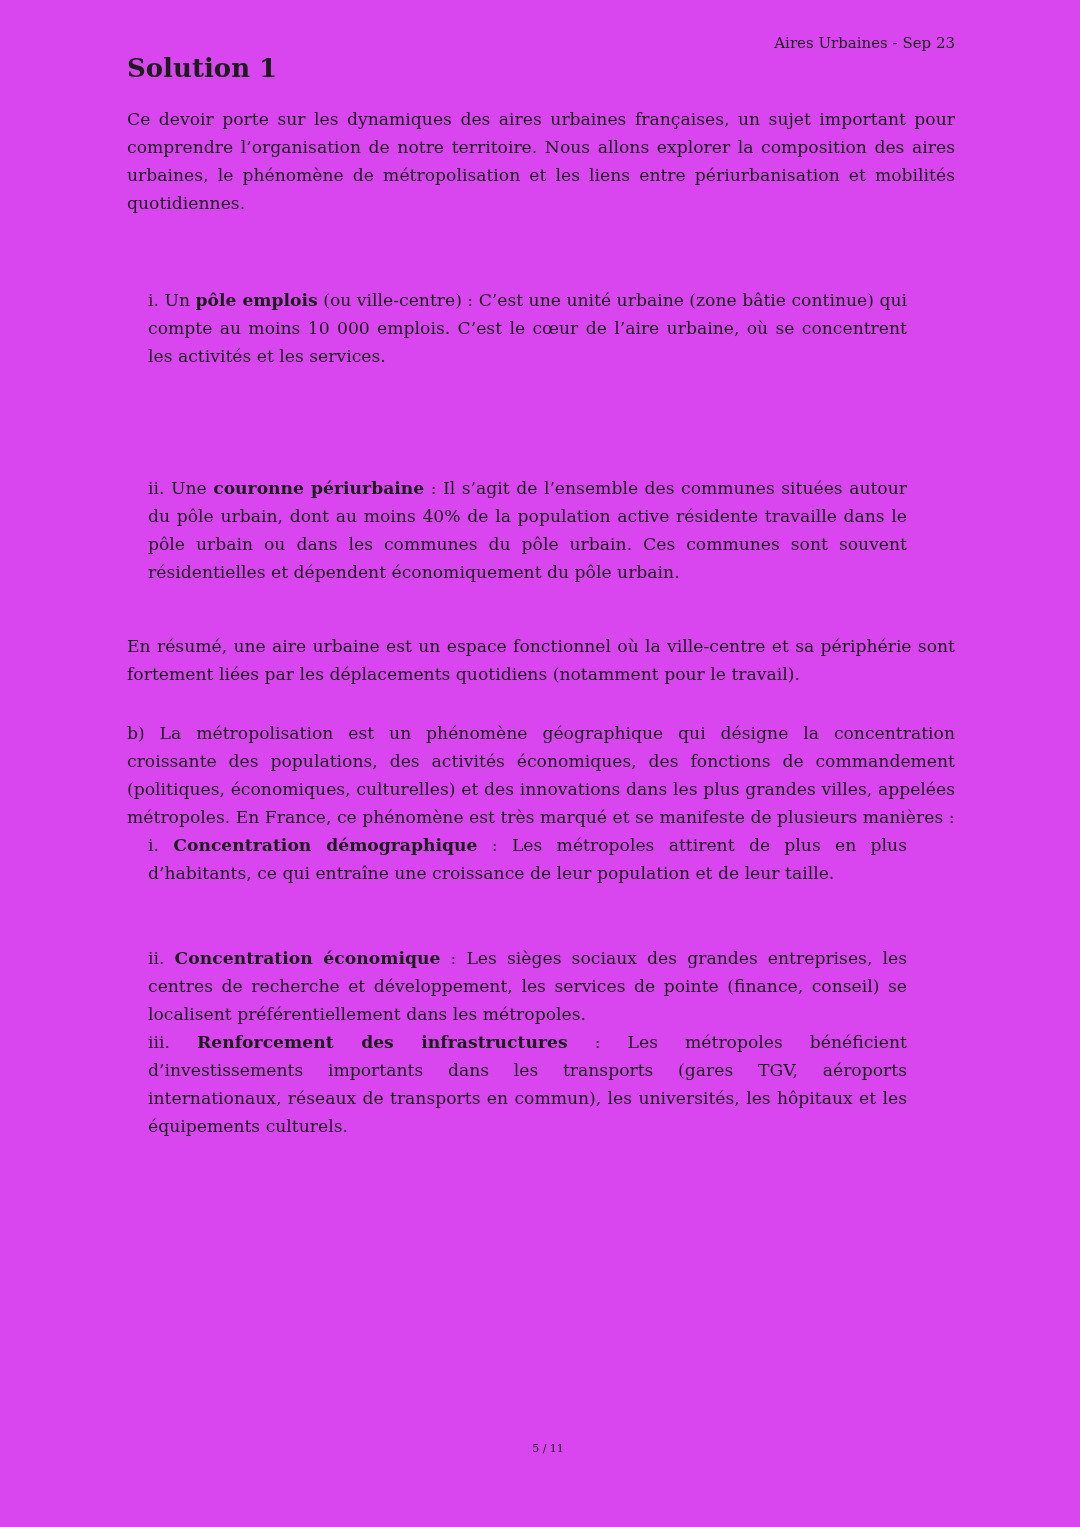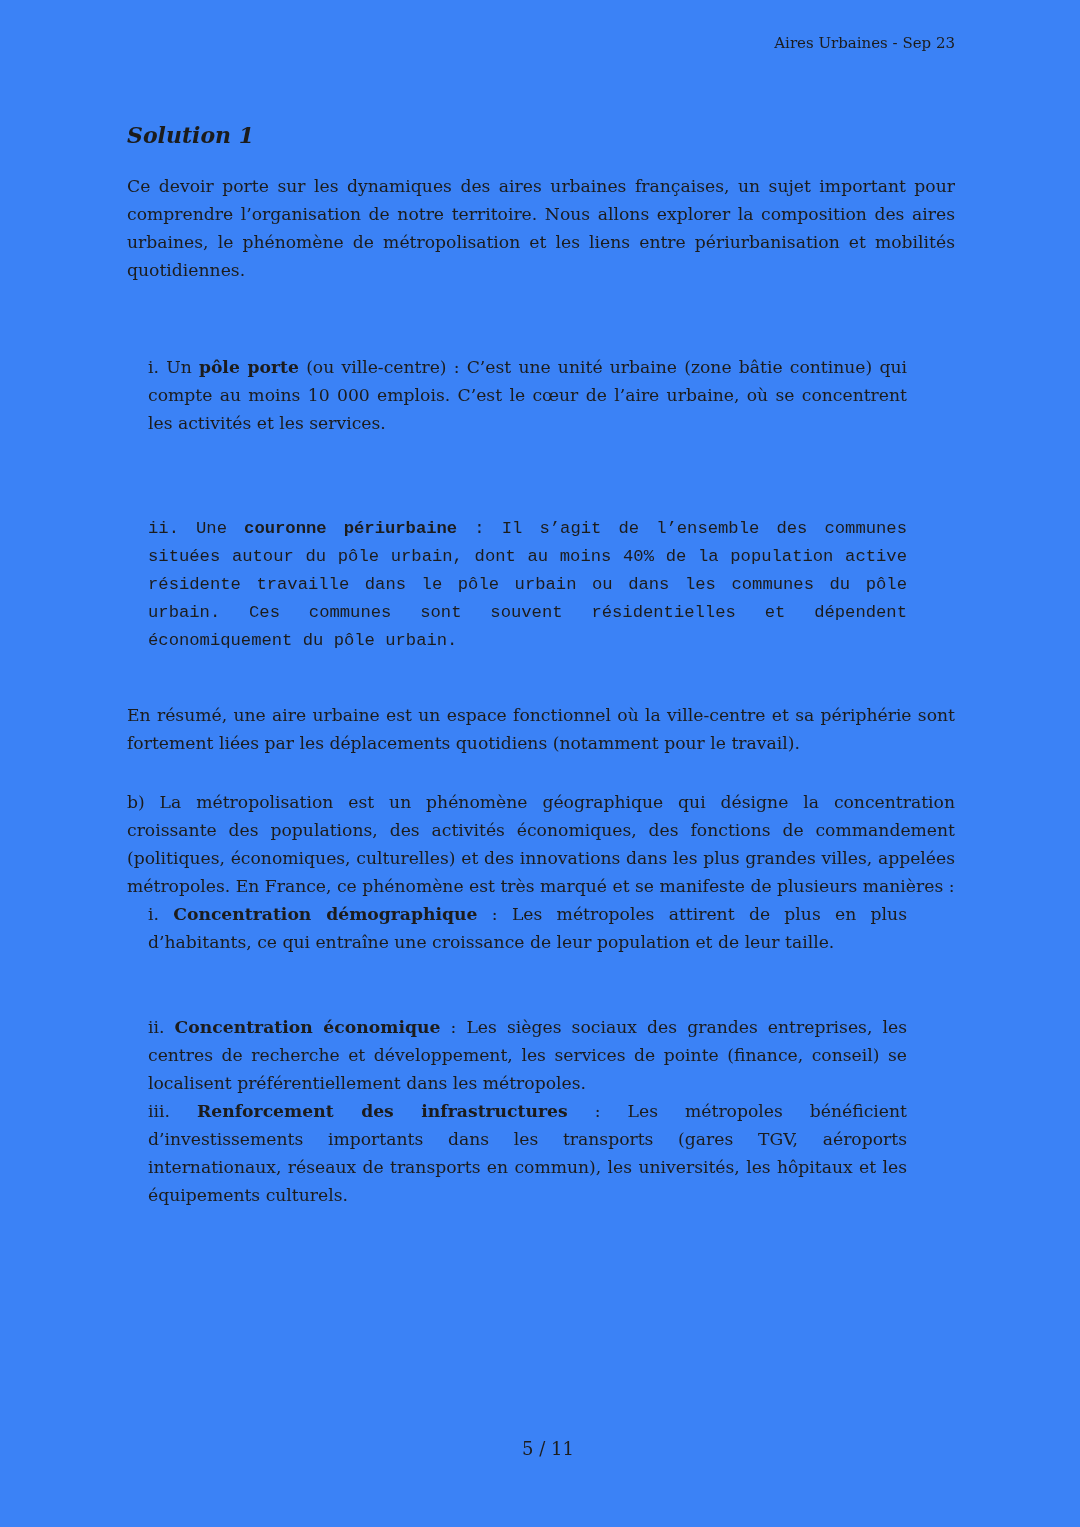--- a/index.html
+++ b/index.html
@@ -7,81 +7,79 @@
   body {
     width: 1080px;
     min-height: 1527px;
     font-family: "DejaVu Serif", "Liberation Serif", serif;
     color: #1c1c1c;
   }
   .page {
     position: relative;
     width: 1080px;
     min-height: 1527px;
-    background: #3b82f6;
+    background: #d946ef;
     padding: 33px 125px 40px 127px;
   }
   .running-header {
     text-align: right;
     font-size: 15px;
     line-height: 20px;
   }
   .section-title {
-    margin-top: 67px;
-    font-size: 22px;
+    font-size: 26px;
     line-height: 30px;
     font-weight: bold;
-    font-style: italic;
   }
   .para {
     font-size: 17.2px;
     line-height: 28px;
     text-align: justify;
     hyphens: auto;
     -webkit-hyphens: auto;
   }
   .para b { font-weight: bold; }
   .p-intro   { margin-top: 22px; }
   .p-a       { margin-top: 29px; }
   .p-summary { margin-top: 46px; }
   .p-b       { margin-top: 31px; }
   .list-item {
     padding-left: 21px;
     padding-right: 48px;
   }
   .mt-i1 { margin-top: 69px; }
-  .mt-i2 { margin-top: 78px; font-family: Liberation Mono, monospace; }
+  .mt-i2 { margin-top: 104px; }
   .mt-b1 { }
   .mt-b2 { margin-top: 57px; }
   .mt-b3 { }
   .page-footer {
     position: absolute;
     left: 16px;
     right: 0;
     bottom: 66px;
     text-align: center;
-    font-size: 18px;
+    font-size: 11px;
     line-height: 24px;
   }
 </style>
 </head>
 <body>
 
 <div class="page">
 
   <div class="running-header">
     <span>Aires Urbaines - Sep 23</span>
   </div>
 
   <h1 class="section-title">Solution 1</h1>
 
   <p class="para p-intro">Ce devoir porte sur les dynamiques des aires urbaines françaises, un sujet important pour comprendre l’organisation de notre territoire. Nous allons explorer la composition des aires urbaines, le phénomène de métropolisation et les liens entre périurbanisation et mobilités quotidiennes.</p>
 
 
-  <p class="para list-item mt-i1"><span>i. Un </span><b>pôle porte</b><span> (ou ville-centre) : C’est une unité urbaine (zone bâtie continue) qui compte au moins 10 000 emplois. C’est le cœur de l’aire urbaine, où se concentrent les activités et les services.</span></p>
+  <p class="para list-item mt-i1"><span>i. Un </span><b>pôle emplois</b><span> (ou ville-centre) : C’est une unité urbaine (zone bâtie continue) qui compte au moins 10 000 emplois. C’est le cœur de l’aire urbaine, où se concentrent les activités et les services.</span></p>
 
   <p class="para list-item mt-i2"><span>ii. Une </span><b>couronne périurbaine</b><span> : Il s’agit de l’ensemble des communes situées autour du pôle urbain, dont au moins 40% de la population active résidente travaille dans le pôle urbain ou dans les communes du pôle urbain. Ces communes sont souvent résidentielles et dépendent économiquement du pôle urbain.</span></p>
 
   <p class="para p-summary">En résumé, une aire urbaine est un espace fonctionnel où la ville-centre et sa périphérie sont fortement liées par les déplacements quotidiens (notamment pour le travail).</p>
 
   <p class="para p-b">b) La métropolisation est un phénomène géographique qui désigne la concentration croissante des populations, des activités économiques, des fonctions de commandement (politiques, économiques, culturelles) et des innovations dans les plus grandes villes, appelées métropoles. En France, ce phénomène est très marqué et se manifeste de plusieurs manières :</p>
 
   <p class="para list-item mt-b1"><span>i. </span><b>Concentration démographique</b><span> : Les métropoles attirent de plus en plus d’habitants, ce qui entraîne une croissance de leur population et de leur taille.</span></p>
 
   <p class="para list-item mt-b2"><span>ii. </span><b>Concentration économique</b><span> : Les sièges sociaux des grandes entreprises, les centres de recherche et développement, les services de pointe (finance, conseil) se localisent préférentiellement dans les métropoles.</span></p>

